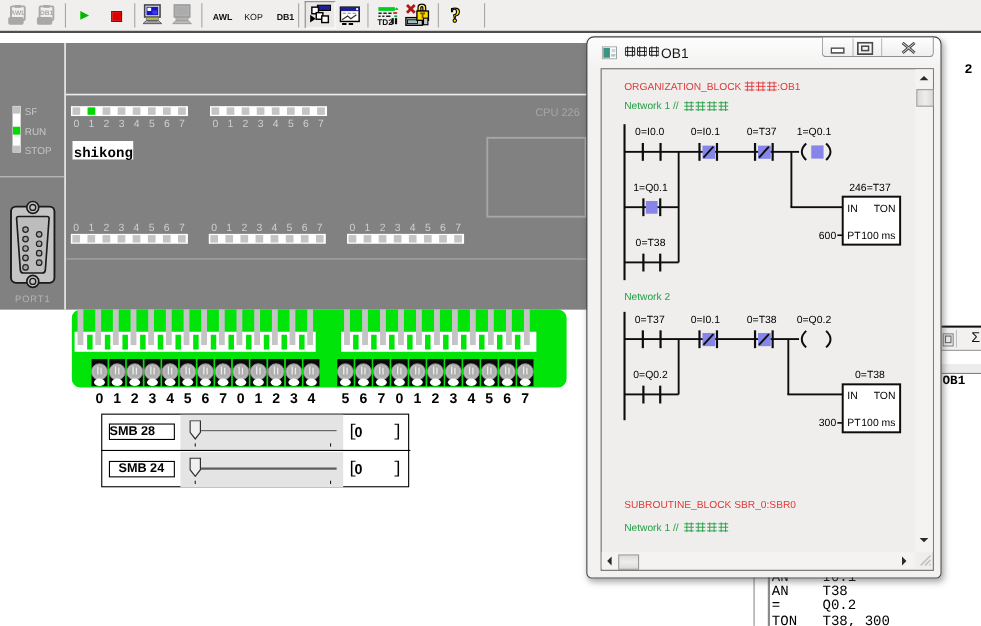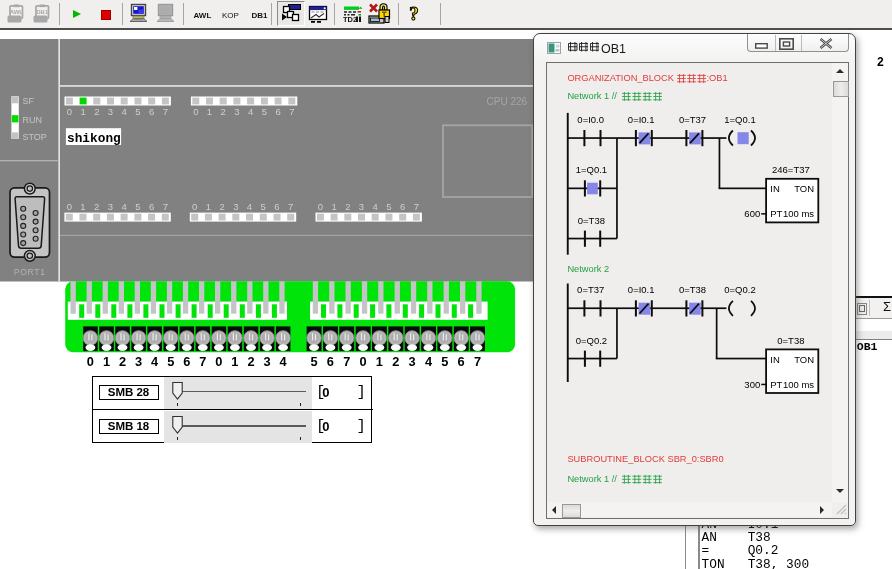--- a/index.html
+++ b/index.html
@@ -423,32 +423,32 @@
 <text x="412.1" y="366.2" font-size="12.8" font-weight="bold" fill="#000" text-anchor="middle">3</text>
 <text x="428.5" y="366.2" font-size="12.8" font-weight="bold" fill="#000" text-anchor="middle">4</text>
 <text x="444.8" y="366.2" font-size="12.8" font-weight="bold" fill="#000" text-anchor="middle">5</text>
 <text x="461.1" y="366.2" font-size="12.8" font-weight="bold" fill="#000" text-anchor="middle">6</text>
 <text x="477.5" y="366.2" font-size="12.8" font-weight="bold" fill="#000" text-anchor="middle">7</text>
 </svg>
 
 <div class="a" style="left:91.8px;top:408.9px;width:281px;height:1.5px;background:#000;z-index:3"></div>
 <div class="a" style="left:91.8px;top:375.7px;width:278px;height:65.5px;border:1.5px solid #000;background:#fff"></div>
 <div class="a" style="left:164.2px;top:376.5px;width:148px;height:32.3px;background:#e4e4e4"></div>
-<div class="a" style="left:98.5px;top:385.1px;width:58px;height:12.8px;border:1.4px solid #000;background:#fff;font-size:11.5px;font-weight:bold;text-align:center;line-height:13px">SMB 28</div>
+<div class="a" style="left:98.5px;top:385.1px;width:58px;height:12.8px;border:1.4px solid #000;background:#fff;font-size:11.5px;font-weight:bold;text-align:left;line-height:13px">SMB 28</div>
 <div class="a" style="left:177.6px;top:390.7px;width:128px;height:1.8px;background:#5a5a5a"></div>
 <svg class="a" style="left:171.9px;top:381.8px" width="11" height="18" viewBox="0 0 11 18">
     <path d="M0.8,0.5 H10.2 V11 L5.5,17 L0.8,11 Z" fill="#f0f0f0" stroke="#303030" stroke-width="1.1"></path>
   </svg>
 <div class="a" style="left:176.9px;top:402.5px;width:1.2px;height:3.6px;background:#222"></div>
 <div class="a" style="left:300.2px;top:402.5px;width:1.2px;height:3.6px;background:#222"></div>
 <div class="a" style="left:316px;top:382.5px;font-size:15.5px;font-family:'Liberation Mono';color:#000">[</div>
 <div class="a" style="left:322.3px;top:384.5px;font-size:13px;font-weight:bold;color:#000">0</div>
 <div class="a" style="left:356.5px;top:382.5px;font-size:15.5px;font-family:'Liberation Mono';color:#000">]</div>
 <div class="a" style="left:164.2px;top:410.6px;width:148px;height:32.3px;background:#e4e4e4"></div>
-<div class="a" style="left:98.5px;top:419.20000000000005px;width:58px;height:12.8px;border:1.4px solid #000;background:#fff;font-size:11.5px;font-weight:bold;text-align:center;line-height:13px">SMB 18</div>
+<div class="a" style="left:98.5px;top:419.20000000000005px;width:58px;height:12.8px;border:1.4px solid #000;background:#fff;font-size:11.5px;font-weight:bold;text-align:center;line-height:13px">SMB 24</div>
 <div class="a" style="left:177.6px;top:424.8px;width:128px;height:1.8px;background:#5a5a5a"></div>
 <svg class="a" style="left:171.9px;top:415.90000000000003px" width="11" height="18" viewBox="0 0 11 18">
     <path d="M0.8,0.5 H10.2 V11 L5.5,17 L0.8,11 Z" fill="#f0f0f0" stroke="#303030" stroke-width="1.1"></path>
   </svg>
 <div class="a" style="left:176.9px;top:436.6px;width:1.2px;height:3.6px;background:#222"></div>
 <div class="a" style="left:300.2px;top:436.6px;width:1.2px;height:3.6px;background:#222"></div>
 <div class="a" style="left:316px;top:416.6px;font-size:15.5px;font-family:'Liberation Mono';color:#000">[</div>
 <div class="a" style="left:322.3px;top:418.6px;font-size:13px;font-weight:bold;color:#000">0</div>
 <div class="a" style="left:356.5px;top:416.6px;font-size:15.5px;font-family:'Liberation Mono';color:#000">]</div>
 

